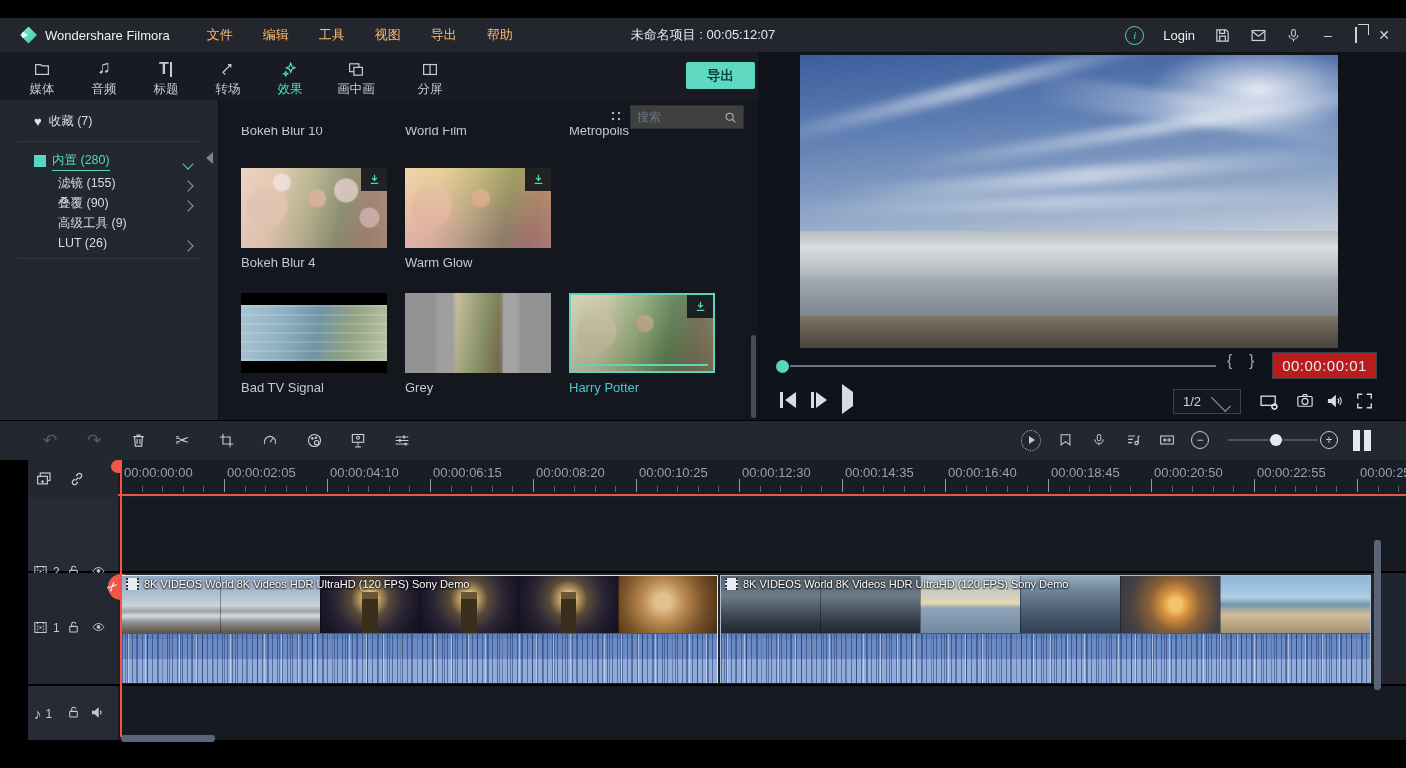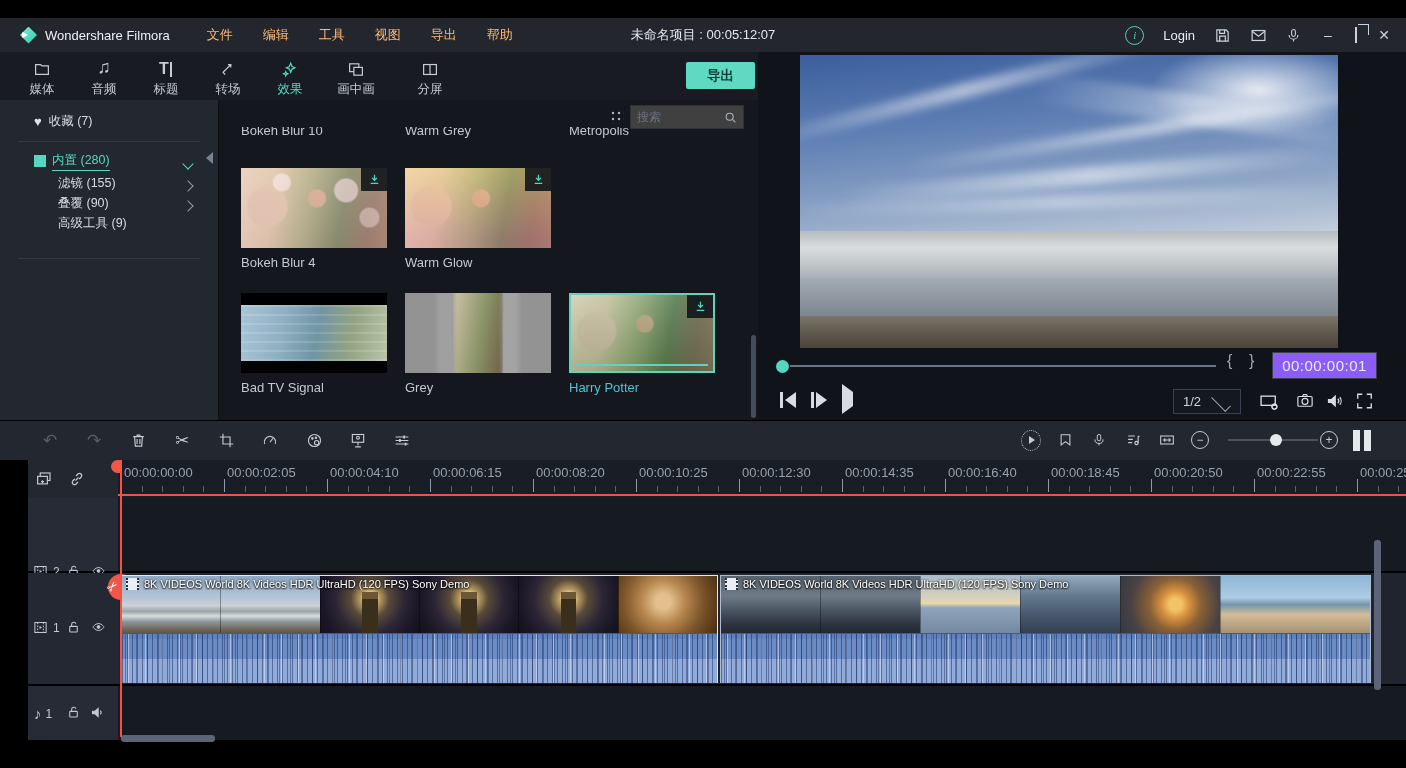--- a/index.html
+++ b/index.html
@@ -107,21 +107,21 @@
 .blob{position:absolute;background:radial-gradient(ellipse,rgba(255,255,255,.85),transparent 70%);filter:blur(2px)}
 .pv-foam{position:absolute;left:0;top:60%;width:100%;height:16%;
  background:linear-gradient(180deg,#b6bcc0 0%,#dadcdd 35%,#c2c7ca 70%,#a9b0b5 100%)}
 .pv-water{position:absolute;left:0;top:76%;width:100%;height:13%;
  background:linear-gradient(180deg,#a4acb3 0%,#8d969e 55%,#7e8790 100%)}
 .pv-sand{position:absolute;left:0;top:89%;width:100%;height:11%;
  background:linear-gradient(180deg,#7c7569 0%,#5f584d 55%,#4b443b 100%)}
 .scrub-dot{position:absolute;left:18px;top:308px;width:13px;height:13px;border-radius:50%;background:#56d6c0;cursor:pointer}
 .scrub-line{position:absolute;left:32px;top:313px;width:426px;height:2px;background:#6b7482}
 .bracket{position:absolute;top:300px;font-size:16px;color:#9aa5b2;cursor:pointer}
-.timecode{position:absolute;left:514px;top:300px;width:103px;height:25px;background:#8b5cf6;border:1px solid #39404c;
+.timecode{position:absolute;left:514px;top:300px;width:103px;height:25px;background:#b91c1c;border:1px solid #39404c;
  color:#e8ecf2;font-size:15px;display:flex;align-items:center;justify-content:center;letter-spacing:.5px}
 .transport{position:absolute;left:0;top:336px;width:648px;height:28px}
 .tp{position:absolute;top:4px;cursor:pointer;color:#d7dce2}
 .tri-l{width:0;height:0;border-top:8px solid transparent;border-bottom:8px solid transparent;border-right:11px solid #d7dce2}
 .tri-r{width:0;height:0;border-top:8px solid transparent;border-bottom:8px solid transparent;border-left:11px solid #d7dce2}
 .bar-v{width:3px;height:16px;background:#d7dce2}
 .stop-sq{width:13px;height:13px;background:#d7dce2;margin-top:1px}
 .hstack{display:flex;gap:2px;align-items:center}
 .quality{position:absolute;left:415px;top:1px;width:66px;height:23px;background:#14181f;border:1px solid #3a4150;
  display:flex;align-items:center;color:#cfd5dc;font-size:13px;cursor:pointer}
@@ -299,41 +299,45 @@
       <span class="sub-label">滤镜 (155)</span>
       <span class="chev-slot"><span class="chev right"></span></span>
     </div>
     <div class="side-row" style="top:93px">
       <span class="sub-label">叠覆 (90)</span>
       <span class="chev-slot"><span class="chev right"></span></span>
     </div>
     <div class="side-row" style="top:113px">
       <span class="sub-label">高级工具 (9)</span>
     </div>
+    <div class="side-row" style="top:133px">
+      <span class="sub-label">LUT (26)</span>
+      <span class="chev-slot"><span class="chev right"></span></span>
+    </div>
     <div class="divider" style="top:158px"></div>
   </div>
   <div class="collapse-handle"></div>
 
   <div class="fxpanel">
     <div class="dots9"></div>
     <div class="searchbox">
       <input placeholder="搜索" style="">
       <span class="mag">
         <svg width="13" height="13" viewBox="0 0 24 24" fill="none" stroke="currentColor" stroke-width="2">
             <circle cx="10.5" cy="10.5" r="6.5"></circle>
             <path d="M15.5 15.5L21 21"></path>
           </svg>
       </span>
     </div>
 
     <div class="fx-partial" style="left:22px">
         <span>Bokeh Blur 10</span>
       </div>
     <div class="fx-partial" style="left:186px">
-        <span>Warm Grey</span>
+        <span>World Film</span>
       </div>
     <div class="fx-partial" style="left:350px">
         <span>Metropolis</span>
       </div>
 
     <div class="fx-card" style="left:22px;top:68px">
       <div class="fx-thumb" data-style="bokeh">
         <div class="dl-badge">
             <svg width="13" height="13" viewBox="0 0 24 24" fill="none" stroke="currentColor" stroke-width="2.4">
               <path d="M12 3v10M7.5 9L12 13.5 16.5 9M5 19h14"></path>

